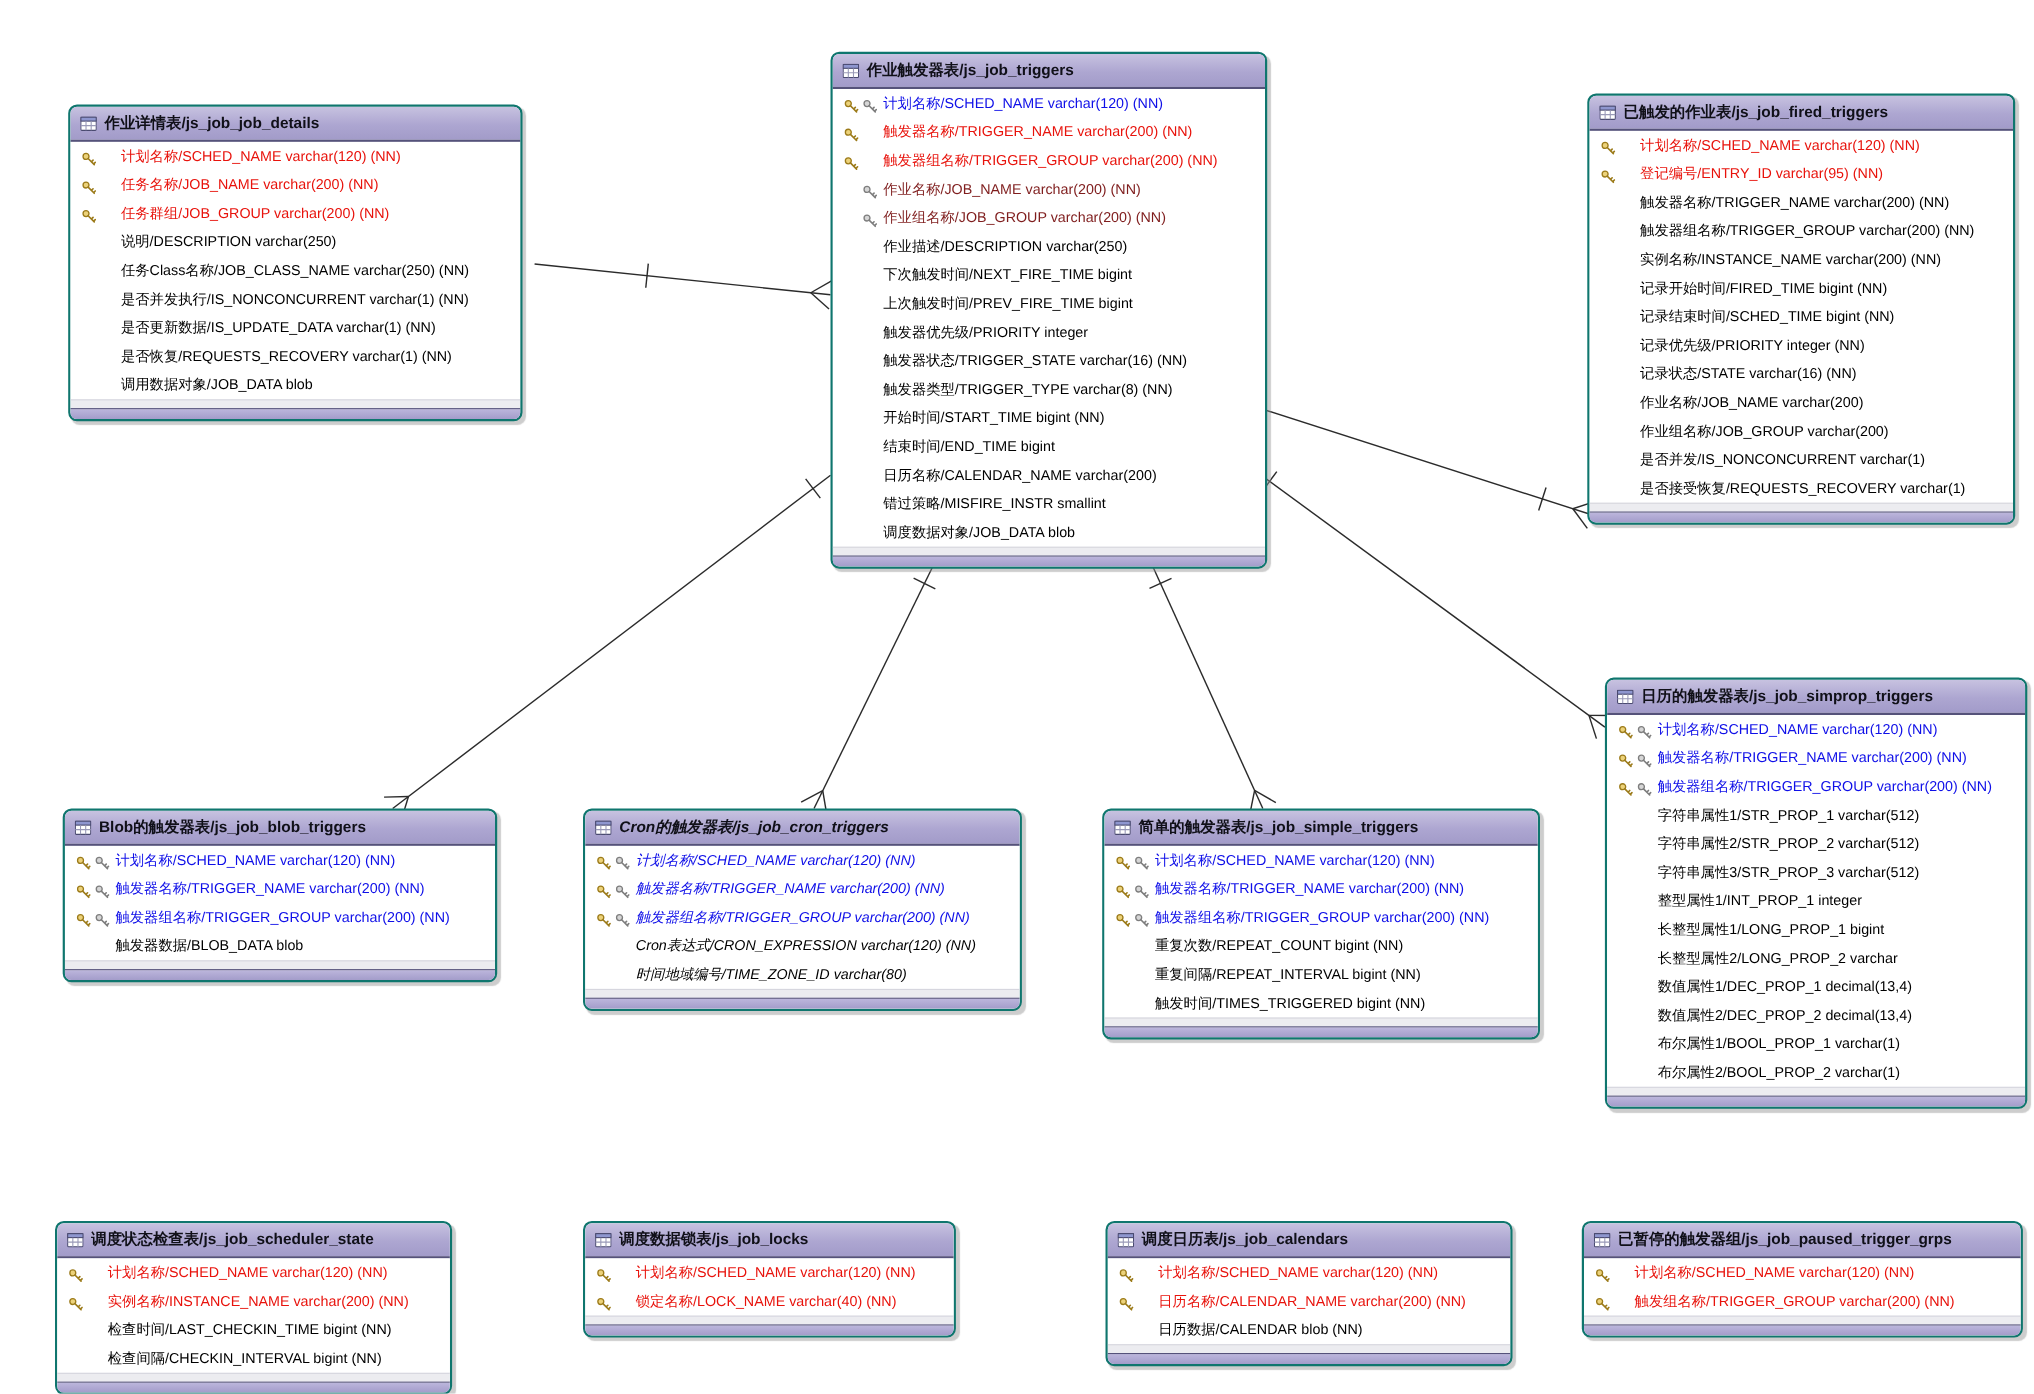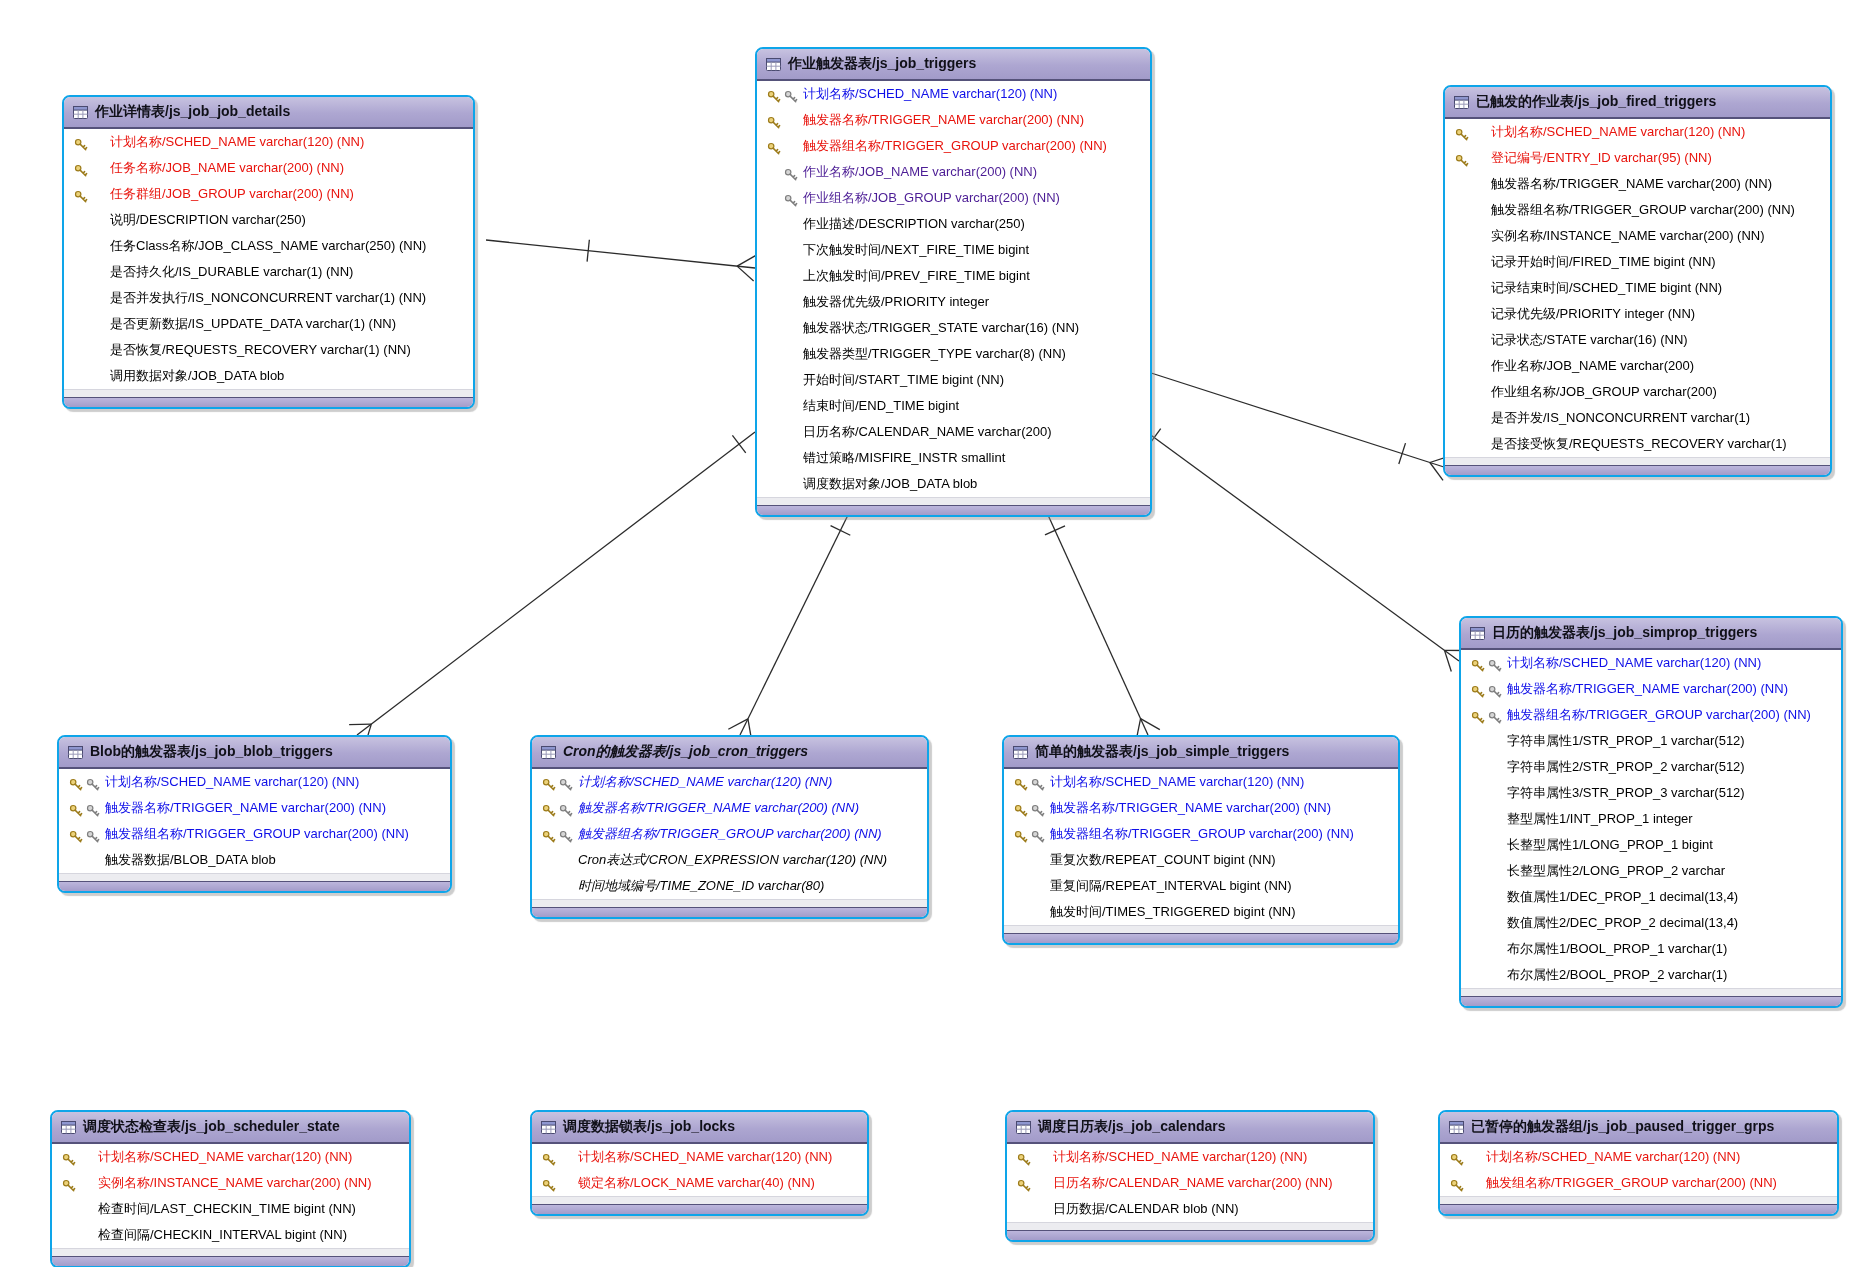--- a/index.html
+++ b/index.html
@@ -1,41 +1,41 @@
 <!DOCTYPE html>
 <html><head>
 <meta charset="utf-8">
 <style>
   html,body { margin:0; padding:0; background:#ffffff; }
   body { font-family: "Liberation Sans", "DejaVu Sans", sans-serif; }
   #canvas { position:relative; width:1849px; height:1267px; background:#ffffff; overflow:hidden; }
   #rel-svg { position:absolute; left:0; top:0; z-index:0; }
   .tbl {
     position:absolute; z-index:1; background:#ffffff;
-    border:2px solid #0ea5e9; border-radius:8px;
+    border:2px solid #0f766e; border-radius:8px;
     box-shadow:3px 3px 1px rgba(145,145,145,0.45);
     overflow:hidden;
   }
   .tbl-header {
     height:30px; display:flex; align-items:center; gap:7px; padding:0 9px;
     background:linear-gradient(180deg,#c7c2e0 0%, #ada6d1 55%, #a29bc9 100%);
     border-bottom:2px solid #55527a;
     font-size:14px; font-weight:bold; color:#101018; white-space:nowrap;
   }
   .tbl-body { background:#ffffff; }
   .tbl-row {
     height:26px; line-height:26px; font-size:13px; white-space:nowrap;
     display:flex; align-items:center; position:relative;
   }
   .key-slot { position:absolute; top:6px; width:14px; height:14px; }
   .slot-0 { left:10px; } .slot-1 { left:27px; }
   .row-text { position:absolute; left:46px; top:0; }
   .c-red   { color:#e8130c; }
   .c-blue  { color:#0f0fe8; }
-  .c-green { color:#4c1d95; }
+  .c-green { color:#7f1d1d; }
   .c-black { color:#000000; }
   .tbl-footer { height:7px; background:#ececf0; border-top:1px solid #d6d6de; }
   .tbl-bottombar {
     height:9px; background:linear-gradient(180deg,#bcb6dc,#a39cca);
     border-top:1px solid #55527a;
   }
 </style>
 </head>
 <body>
 
@@ -188,23 +188,20 @@
               </svg></span>
             <span class="row-text">任务群组/JOB_GROUP varchar(200) (NN)</span>
           </div>
           <div class="tbl-row c-black">
             <span class="row-text">说明/DESCRIPTION varchar(250)</span>
           </div>
           <div class="tbl-row c-black">
             <span class="row-text">任务Class名称/JOB_CLASS_NAME varchar(250) (NN)</span>
           </div>
           <div class="tbl-row c-black">
-            <span class="row-text">是否持久化/IS_DURABLE varchar(1) (NN)</span>
-          </div>
-          <div class="tbl-row c-black">
             <span class="row-text">是否并发执行/IS_NONCONCURRENT varchar(1) (NN)</span>
           </div>
           <div class="tbl-row c-black">
             <span class="row-text">是否更新数据/IS_UPDATE_DATA varchar(1) (NN)</span>
           </div>
           <div class="tbl-row c-black">
             <span class="row-text">是否恢复/REQUESTS_RECOVERY varchar(1) (NN)</span>
           </div>
           <div class="tbl-row c-black">
             <span class="row-text">调用数据对象/JOB_DATA blob</span>

